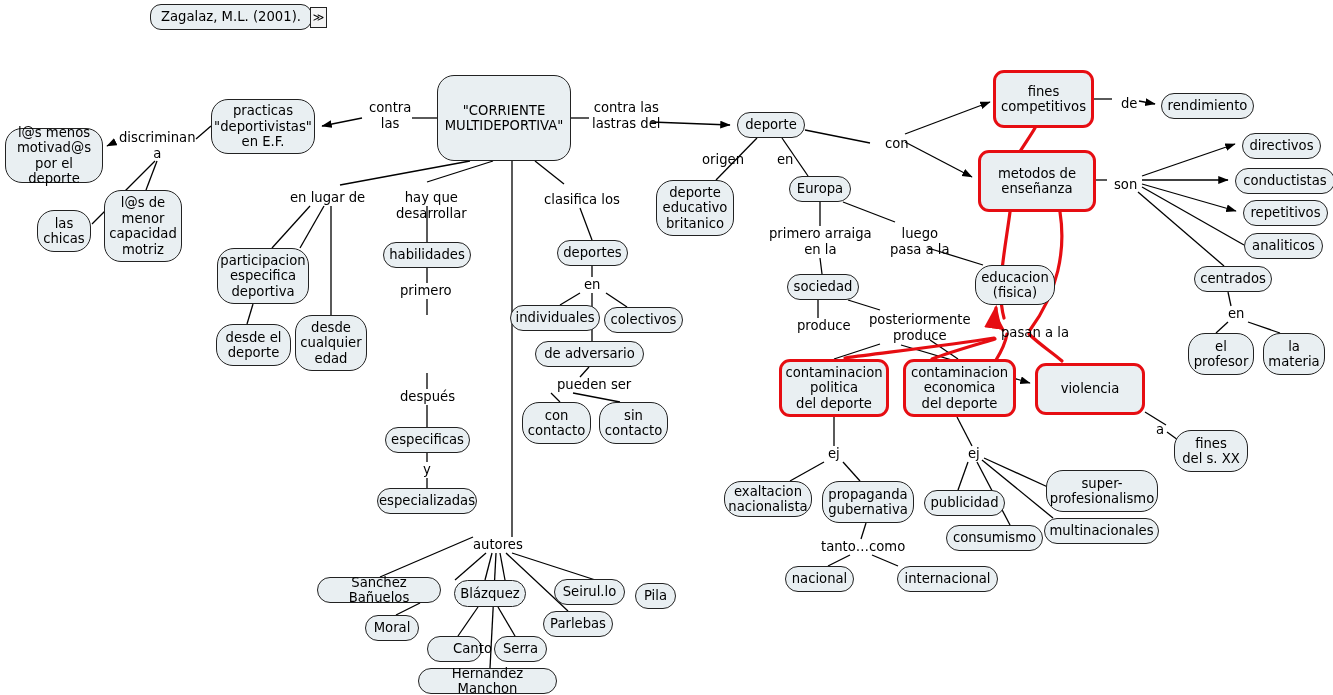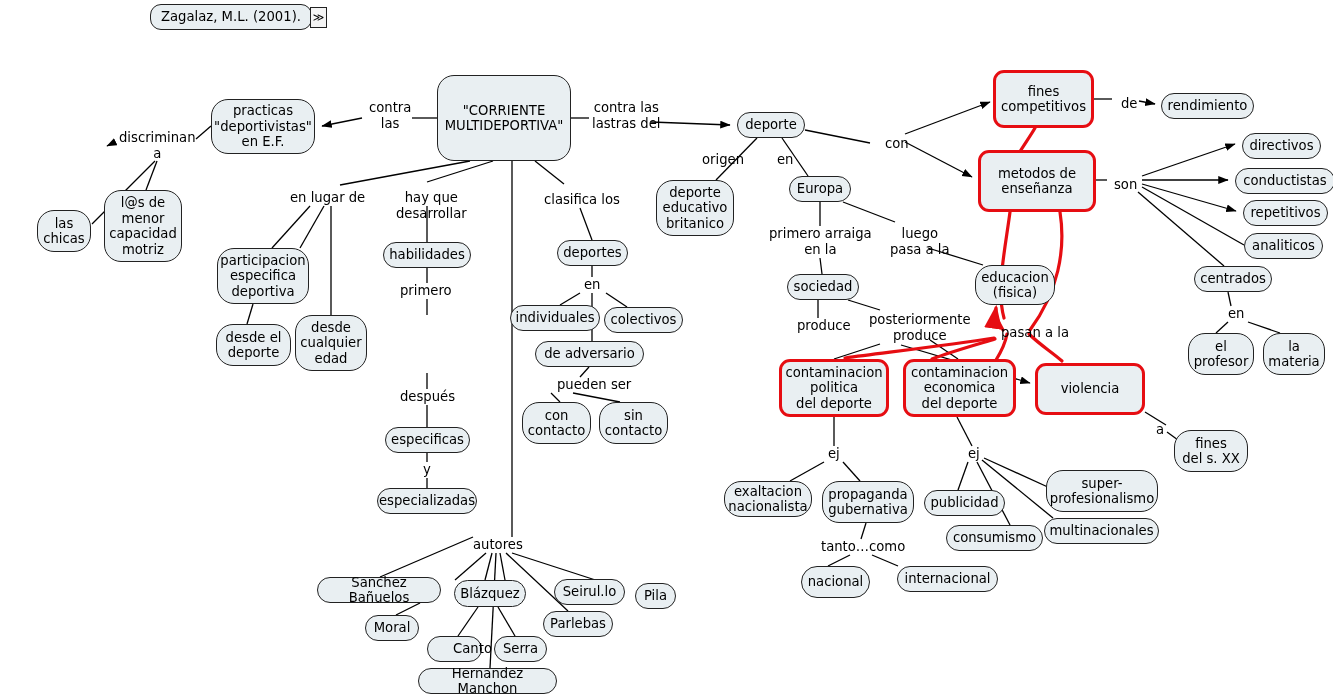--- a/index.html
+++ b/index.html
@@ -197,20 +197,23 @@
       <path d="M994,338 C950,345 890,352 845,358"></path>
       <path d="M995,339 C975,345 950,352 932,359"></path>
     </g>
   </svg>
 
 <div class="node" style="left: 437px; top: 75px; width: 134px; height: 86px;">"CORRIENTE
 MULTIDEPORTIVA"</div>
     <div class="node" style="left: 211px; top: 99px; width: 104px; height: 55px;">practicas
 "deportivistas"
 en E.F.</div>
+    <div class="node" style="left: 5px; top: 128px; width: 98px; height: 55px;">l@s menos
+motivad@s
+por el deporte</div>
     <div class="node" style="left: 37px; top: 210px; width: 54px; height: 42px;">las
 chicas</div>
     <div class="node" style="left: 104px; top: 190px; width: 78px; height: 72px;">l@s de
 menor
 capacidad
 motriz</div>
     <div class="node" style="left: 217px; top: 248px; width: 92px; height: 56px;">participacion
 especifica
 deportiva</div>
     <div class="node" style="left: 216px; top: 324px; width: 75px; height: 42px;">desde el
@@ -266,21 +269,21 @@
     <div class="node red" style="left: 903px; top: 359px; width: 113px; height: 58px;">contaminacion
 economica
 del deporte</div>
     <div class="node red" style="left: 1035px; top: 363px; width: 110px; height: 52px;">violencia</div>
     <div class="node" style="left: 1174px; top: 430px; width: 74px; height: 42px;">fines
 del s. XX</div>
     <div class="node" style="left: 724px; top: 481px; width: 88px; height: 36px;">exaltacion
 nacionalista</div>
     <div class="node" style="left: 822px; top: 481px; width: 92px; height: 42px;">propaganda
 gubernativa</div>
-    <div class="node" style="left: 785px; top: 566px; width: 69px; height: 32px; margin-left: 16px;">nacional</div>
+    <div class="node" style="left: 785px; top: 566px; width: 69px; height: 26px;">nacional</div>
     <div class="node" style="left: 862px; top: 566px; width: 101px; height: 26px; margin-left: 35px;">internacional</div>
     <div class="node" style="left: 924px; top: 490px; width: 81px; height: 26px;">publicidad</div>
     <div class="node" style="left: 946px; top: 525px; width: 97px; height: 26px;">consumismo</div>
     <div class="node" style="left: 1046px; top: 470px; width: 112px; height: 42px;">super-
 profesionalismo</div>
     <div class="node" style="left: 1044px; top: 518px; width: 115px; height: 26px;">multinacionales</div>
     <div class="elabel" style="left: 369px; top: 100px;">contra
 las</div>
     <div class="elabel" style="left: 592px; top: 100px;">contra las
 lastras del</div>

